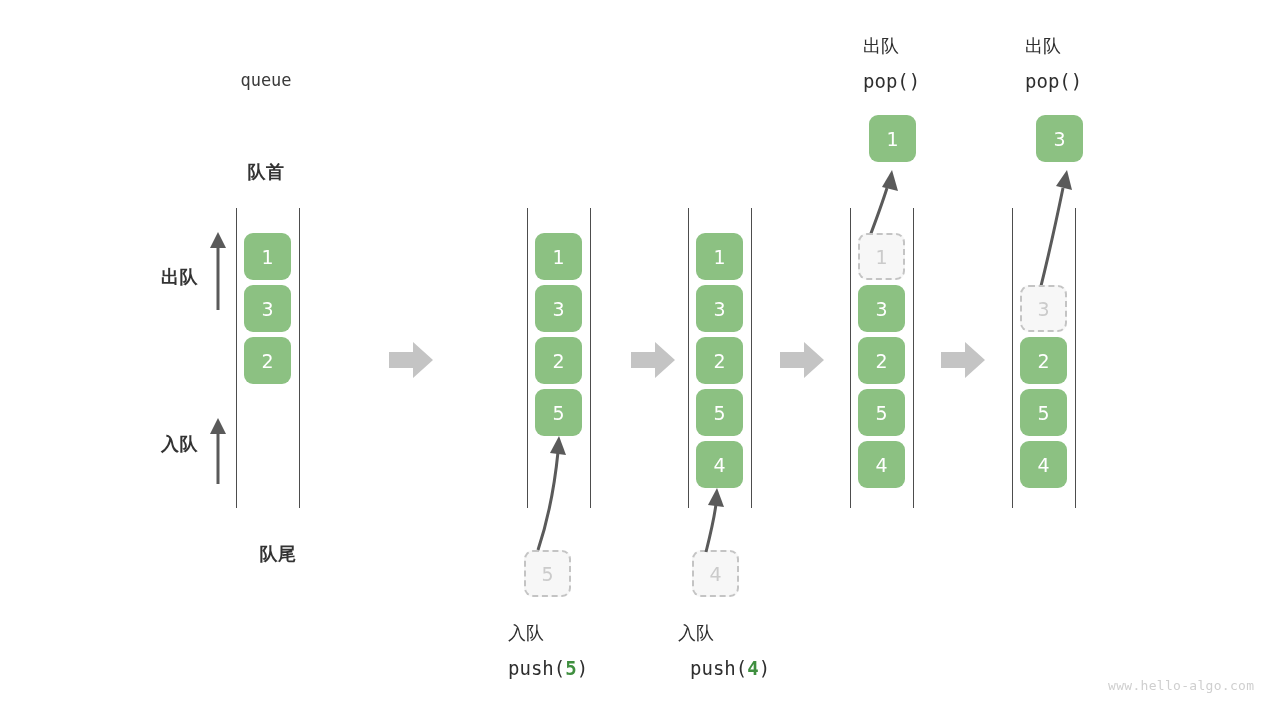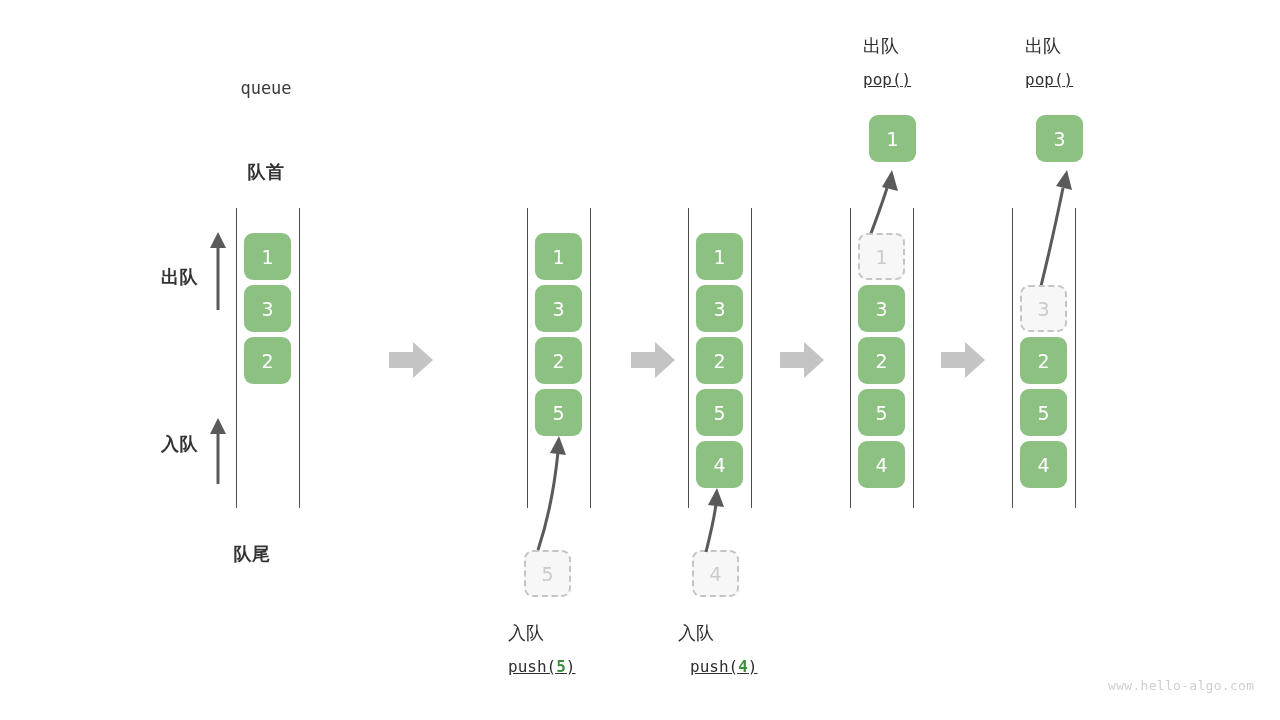--- a/index.html
+++ b/index.html
@@ -55,24 +55,23 @@
     letter-spacing: 0.5px;
   }
   .op-cn {
     font-family: "DejaVu Sans", "Liberation Sans", sans-serif;
     font-size: 18px;
     color: #2f2f2f;
     white-space: nowrap;
   }
   .op-code {
     font-family: "DejaVu Sans Mono", "Liberation Mono", monospace;
-    font-size: 16px;
+    font-size: 19px;
     color: #2f2f2f;
     white-space: nowrap;
-    text-decoration: underline;
   }
   .op-code .arg { color: #3f8f3f; font-weight: bold; }
   .watermark {
     font-family: "DejaVu Sans Mono", "Liberation Mono", monospace;
     font-size: 13px;
     color: #cfcfcf;
     white-space: nowrap;
     letter-spacing: 0.3px;
   }
 
@@ -106,24 +105,24 @@
   .sep-arrow {
     width: 44px;
     height: 40px;
   }
 </style>
 </head>
 <body>
 
 <div id="stage">
 
-  <div class="abs title-en" style="left:186px; top:78px; width:160px;">queue</div>
+  <div class="abs title-en" style="left:186px; top:70px; width:160px;">queue</div>
 
   <div class="abs end-label" style="left:186px; top:160px; width:160px;">队首</div>
-  <div class="abs end-label" style="left:172px; top:542px; width:160px;">队尾</div>
+  <div class="abs end-label" style="left:198px; top:542px; width:160px;">队尾</div>
 
   <div class="abs dir-label" style="left:88px; top:265px; width:110px;">出队</div>
   <div class="abs dir-label" style="left:88px; top:432px; width:110px;">入队</div>
 
   <svg class="abs" style="left:206px; top:232px;" width="24" height="78" viewBox="0 0 24 78">
     <line x1="12" y1="78" x2="12" y2="12" stroke="#5a5a5a" stroke-width="3"></line>
     <polygon points="12,0 4,16 20,16" fill="#5a5a5a"></polygon>
   </svg>
 
   <svg class="abs" style="left:206px; top:418px;" width="24" height="66" viewBox="0 0 24 66">

